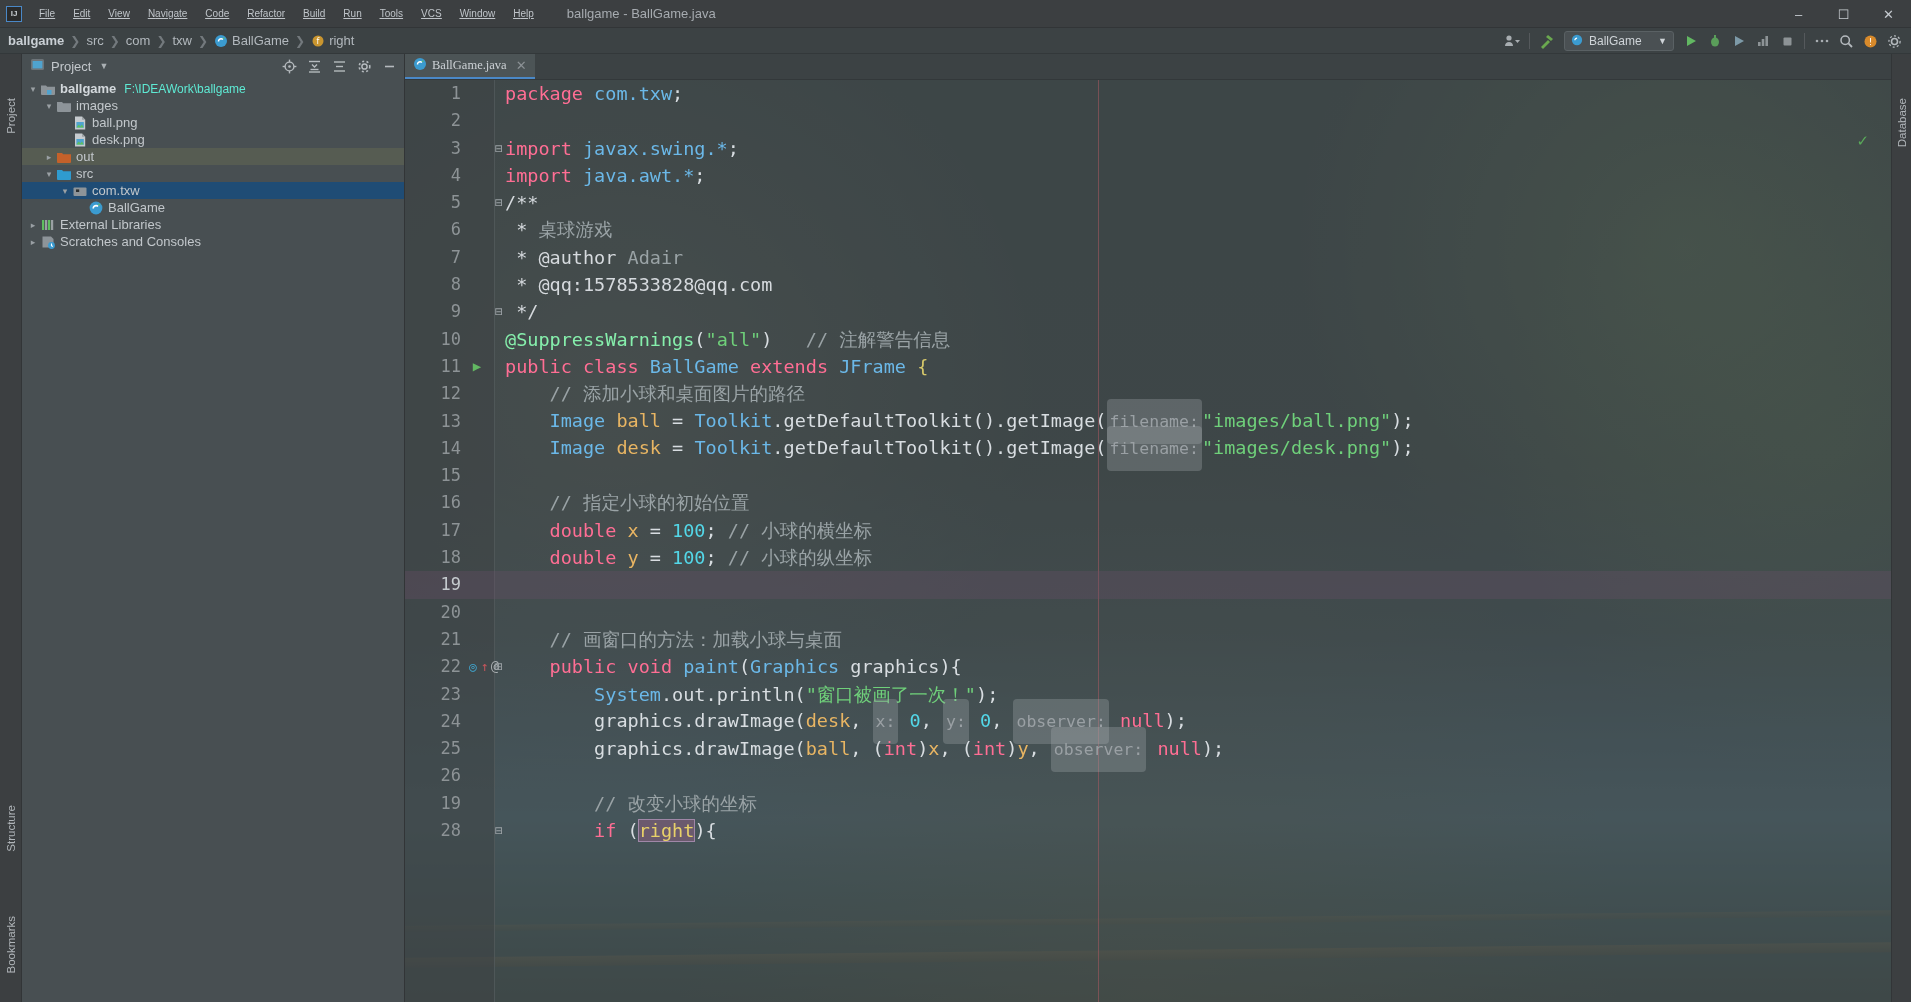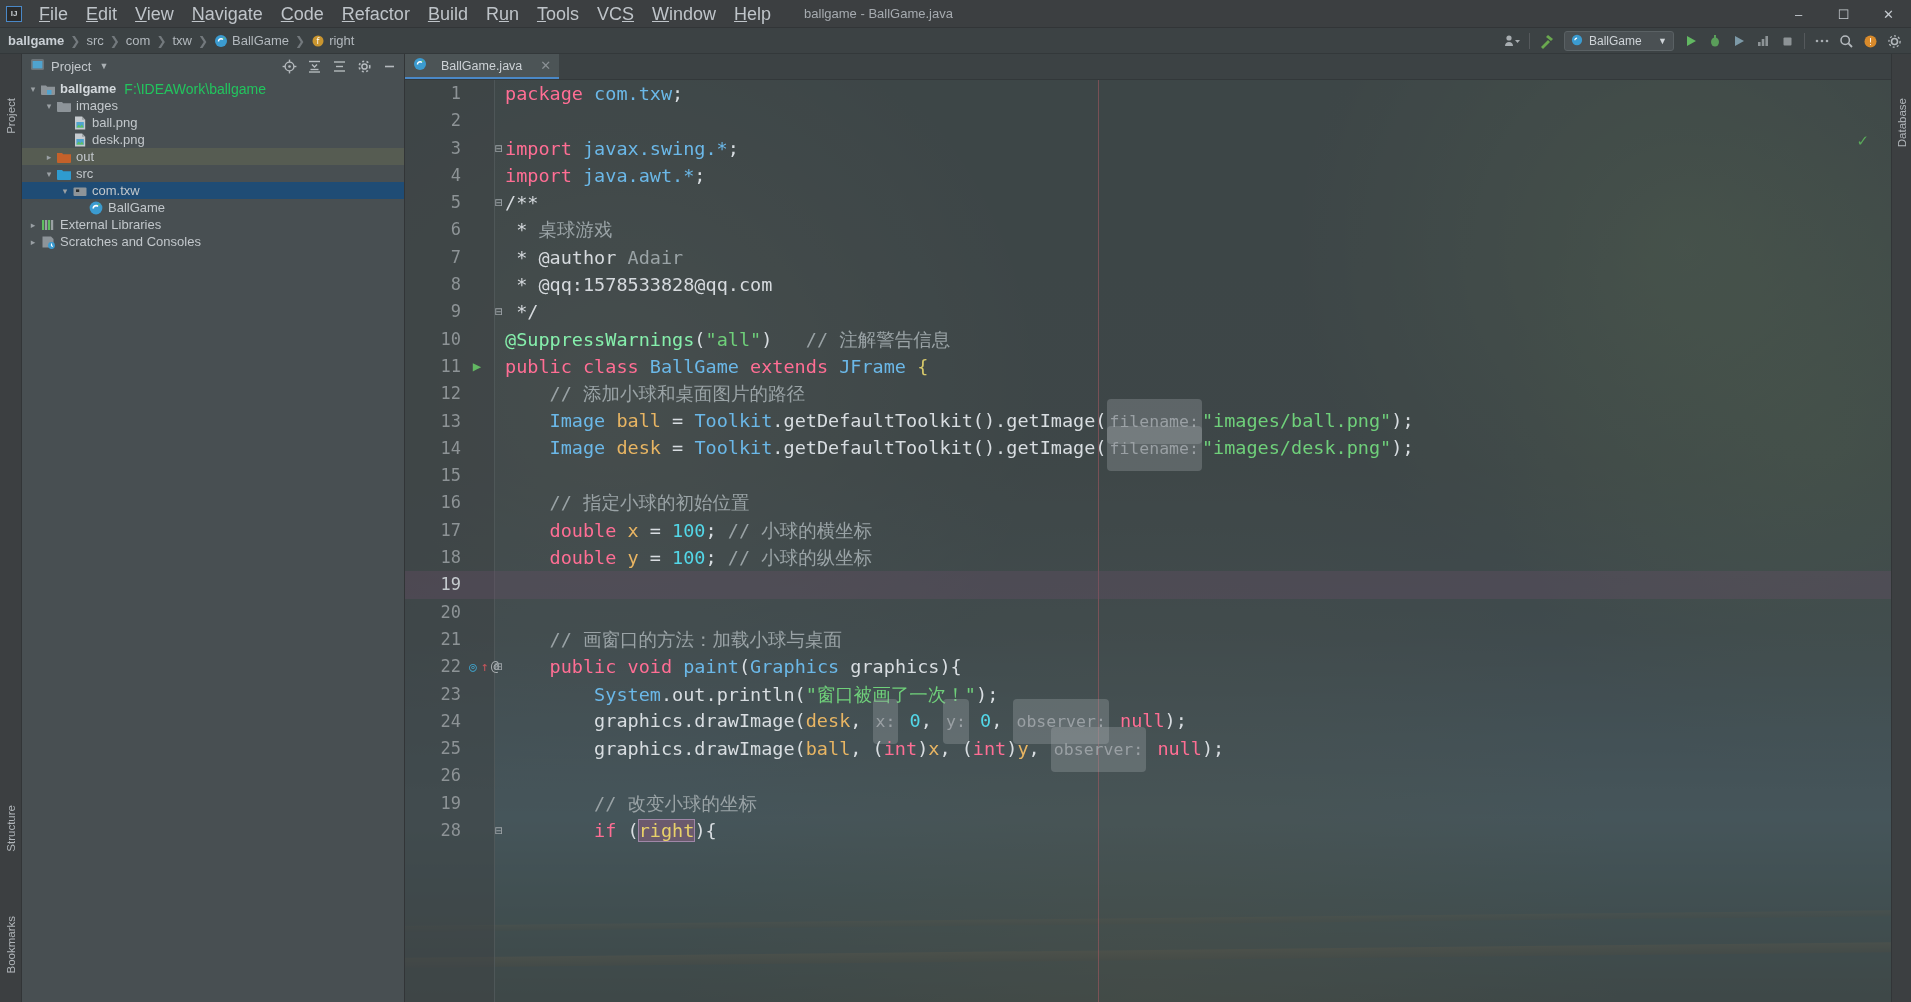--- a/index.html
+++ b/index.html
@@ -21,22 +21,22 @@
     flex: 0 0 28px; position: relative; border-bottom: 1px solid #323537;
   }
   .ij-logo {
     width: 16px; height: 16px; margin: 0 8px 0 6px;
     border: 1px solid #4a88c7; background: #2b2b2b;
     color: #c8cdd2; font-size: 8px; line-height: 14px; text-align: center;
     font-family: Liberation Sans, sans-serif; font-weight: bold;
   }
   .menubar { display: flex; align-items: center; height: 28px; }
   .menu-item {
-    padding: 4px 9px; font-size: 18px; color: #bfc4c9; cursor: default;
-    line-height: 16px; white-space: nowrap;
+    padding: 4px 9px; font-size: 10px; color: #bfc4c9; cursor: default;
+    line-height: 16px; white-space: nowrap; text-decoration: underline;
   }
   .menu-item u { text-decoration: underline; }
   .win-title {
     margin-left: 24px; font-size: 13px; color: #a6abb0; white-space: nowrap;
   }
   .win-ctrls {
     position: absolute; right: 0; top: 0; height: 28px; display: flex;
   }
   .win-btn {
     width: 45px; height: 28px; display: flex; align-items: center;
@@ -106,35 +106,35 @@
   .tnode {
     height: 17px; display: flex; align-items: center; color: #c2c7cb;
     padding-left: 4px; white-space: nowrap;
   }
   .tnode.sel { background: #1f4c75; }
   .tnode.hl  { background: #565c52; }
   .tw { width: 14px; display: inline-flex; justify-content: center;
         color: #9aa0a4; font-size: 9px; flex: 0 0 14px; }
   .tico { width: 16px; height: 16px; margin-right: 4px; flex: 0 0 16px; display:inline-block; }
   .tlabel.bold { font-weight: bold; color: #d3d8dc; }
-  .tpath { color: #22c55e; margin-left: 8px; font-size: 14px; }
+  .tpath { color: #5eead4; margin-left: 8px; font-size: 12px; }
 
   
   .editor-area {
     flex: 1 1 auto; display: flex; flex-direction: column; min-width: 0;
     position: relative; background: #3f4547;
   }
   .tabstrip {
     height: 26px; flex: 0 0 26px; background: #3c4244; display: flex;
     align-items: stretch; border-bottom: 1px solid #33383a;
   }
   .etab {
-    display: flex; align-items: center; padding: 0 8px 0 8px; gap: 14px;
+    display: flex; align-items: center; padding: 0 8px 0 8px; gap: 5px;
     background: #4c5456; border-bottom: 2px solid #4a88c7;
-    font-size: 12.5px; color: #cdd2d6;
+    font-size: 12.5px; color: #cdd2d6; font-family: Liberation Serif, serif;
   }
   .etab .x { color: #8b9195; font-size: 13px; margin-left: 4px; }
 
   
   .code-wrap {
     flex: 1 1 auto; position: relative; overflow: hidden;
     background: #3e4446;
   }
   
   .bg-photo {

